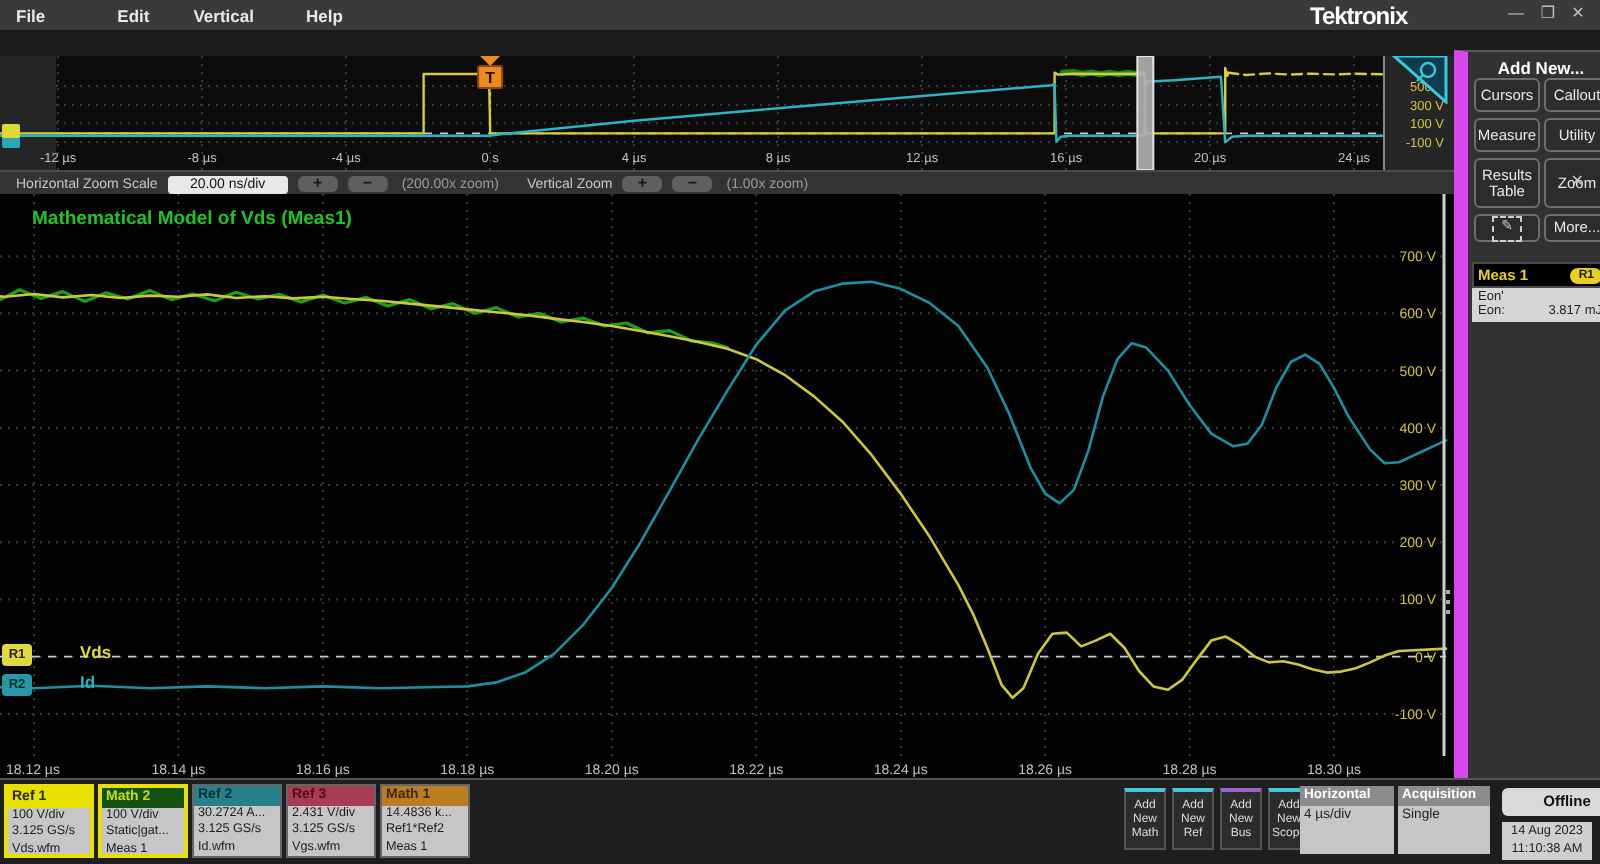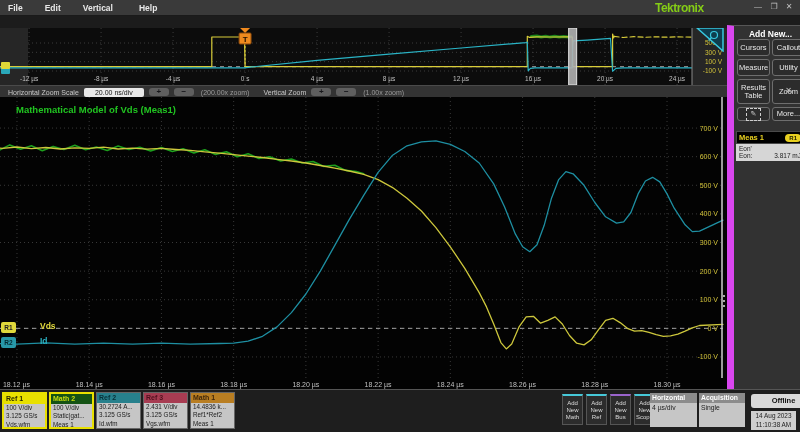--- a/index.html
+++ b/index.html
@@ -2,22 +2,22 @@
 <html><head>
 <meta charset="utf-8">
 <style>
   html,body{margin:0;padding:0;background:#000;}
   .screen{position:relative;width:800px;height:432px;background:#1c1c1c;
     font-family:"Liberation Sans",sans-serif;overflow:hidden;-webkit-font-smoothing:antialiased;}
   
   #menubar{position:absolute;left:0;top:0;width:800px;height:15px;background:#3a3a3a;
     border-bottom:1px solid #1a1a1a;display:flex;align-items:center;}
   .menu-item{color:#e8e8e8;font-size:8.5px;font-weight:bold;}
-  #mi0{margin-left:8px}#mi1{margin-left:22px}#mi2{margin-left:22px}#mi3{margin-left:26px}
-  #logo{position:absolute;left:655;top:1px;left:655px;color:#84cc16;font-size:12px;font-weight:bold;
+  #mi0{margin-left:8px}#mi1{margin-left:36px}#mi2{margin-left:22px}#mi3{margin-left:26px}
+  #logo{position:absolute;left:655;top:1px;left:655px;color:#ffffff;font-size:12px;font-weight:bold;
     letter-spacing:-0.5px;}
   .winbtn{position:absolute;top:2px;color:#c0c0c0;font-size:8px;width:12px;text-align:center;}
   #win-min{right:36px}#win-restore{right:20px}#win-close{right:5px}
   
   #tabbar{position:absolute;left:0;top:15px;width:727px;height:13px;background:#3f3f3f;
     border-top:1px solid #5a5a5a;}
   #tab-waveform{position:absolute;left:0;top:0;height:13px;padding:0 10px 0 8px;background:#4a4a4a;
     color:#e0e0e0;font-size:8.5px;line-height:13px;}
   
   #overview{position:absolute;left:0;top:28px;width:727px;height:57px;background:#262626;}

